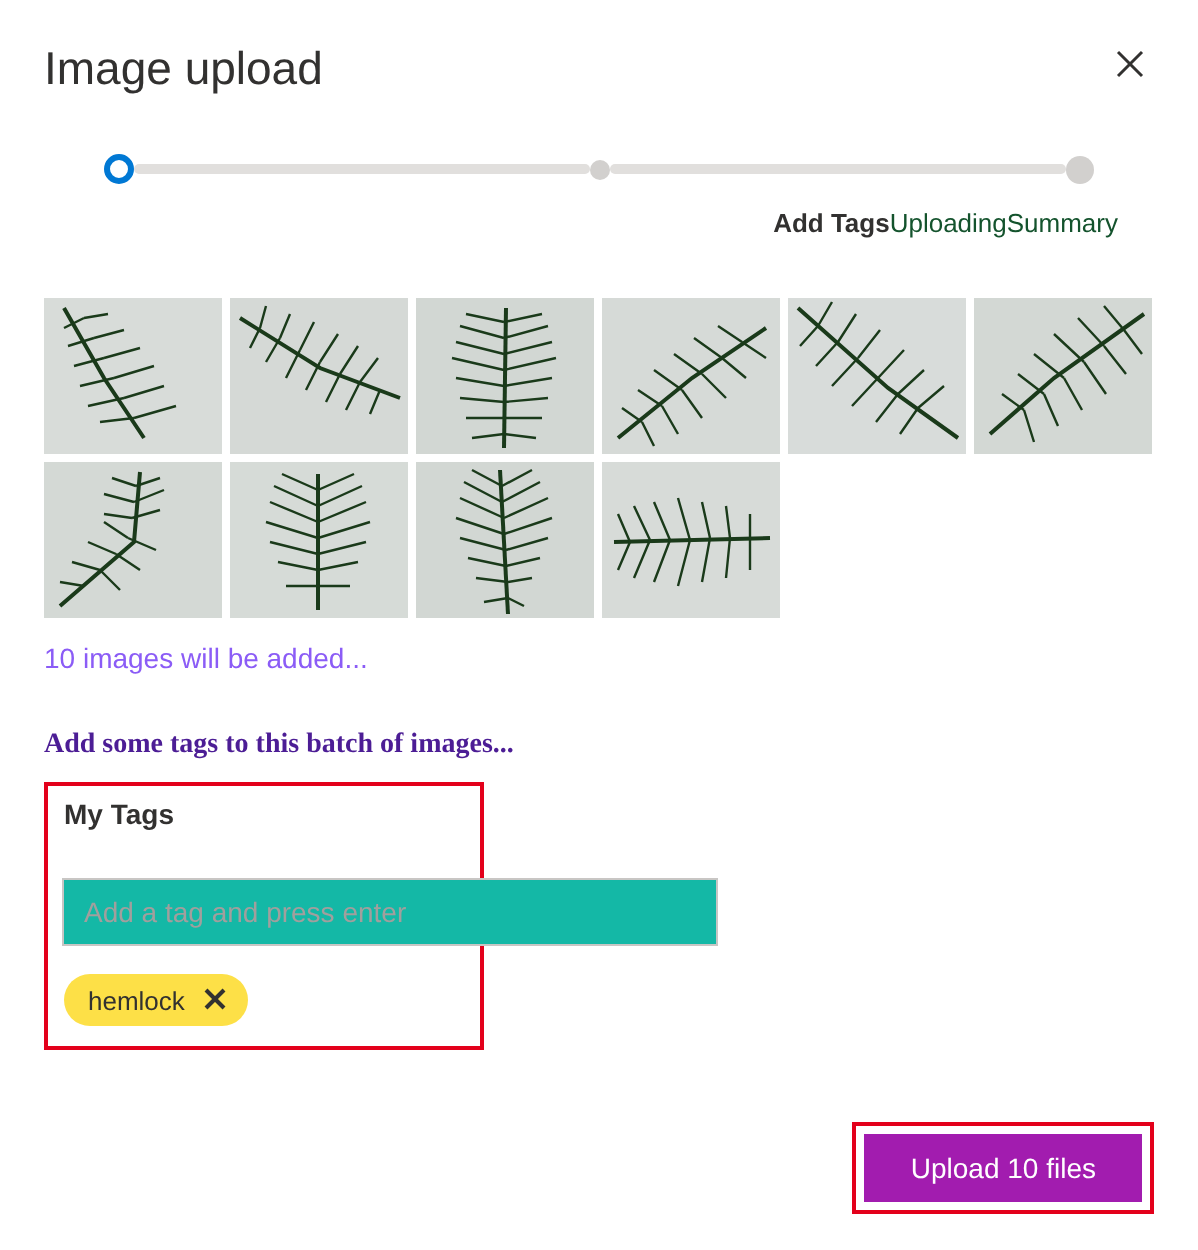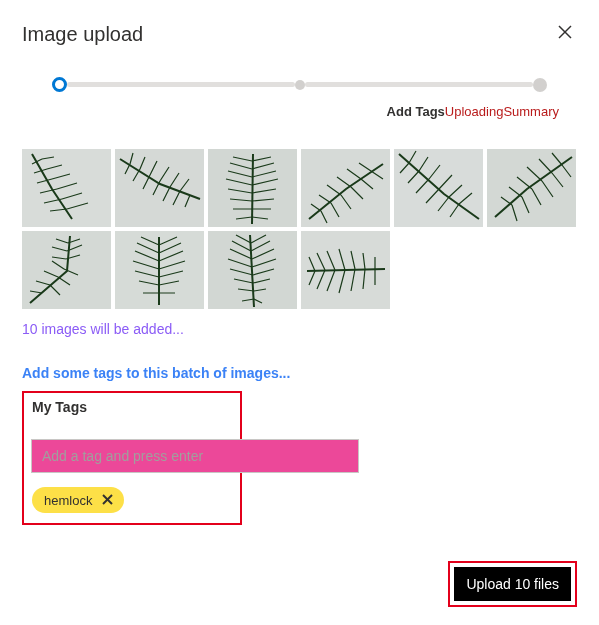--- a/index.html
+++ b/index.html
@@ -17,21 +17,21 @@
   height: 100%;
   position: relative;
 }
 .header {
   display: flex;
   justify-content: space-between;
   align-items: center;
   margin-bottom: 28px;
 }
 .title {
-  font-size: 20px;
+  font-size: 23px;
   font-weight: 400;
   color: #323130;
 }
 .close-btn {
   cursor: pointer;
   font-size: 18px;
   color: #323130;
   background: none;
   border: none;
   padding: 4px;
@@ -69,21 +69,21 @@
 .step-dot.inactive.last {
   width: 14px;
   height: 14px;
 }
 .step-labels {
   display: flex;
   justify-content: flex-end;
   margin: 0 18px 30px 18px;
   font-size: 13px;
 }
-.step-label { color: #b91c1c; }
+.step-label { color: #14532d; }
 .step-label.active { color: #323130; font-weight: 600; }
 
 .thumbs {
   display: flex;
   flex-wrap: wrap;
   gap: 4px;
   margin-bottom: 12px;
 }
 .thumb {
   width: 89px;
@@ -95,42 +95,43 @@
 .thumb svg { width: 100%; height: 100%; display: block; }
 
 .status-text {
   font-size: 14px;
   color: #8b5cf6;
   margin-bottom: 28px;
 }
 .prompt-text {
   font-size: 14px;
   font-weight: 600;
-  color: #3b82f6;
+  color: #4c1d95;
   margin-bottom: 10px;
+  font-family: Liberation Serif, serif;
 }
 
 .tags-section {
   border: 2px solid #e3001b;
   padding: 6px 8px 10px 8px;
   width: 220px;
   margin-bottom: 30px;
 }
 .mytags-label {
   font-size: 14px;
   font-weight: 600;
   margin-bottom: 24px;
 }
 .tag-input {
   width: 328px;
   max-width: 400px;
   padding: 8px 10px;
   font-size: 14px;
   border: 1px solid #c8c6c4;
-  background: #ec4899;
+  background: #14b8a6;
   color: #323130;
   margin-bottom: 14px;
   outline: none;
   margin-left: -1px;
 }
 .tag-input::placeholder { color: #a19f9d; }
 .tag-chip {
   display: inline-flex;
   align-items: center;
   background: #fde047;
@@ -150,24 +151,24 @@
 .tag-remove svg { width: 11px; height: 11px; stroke: #323130; stroke-width: 2; }
 
 .footer {
   position: absolute;
   right: 22px;
   bottom: 18px;
   border: 2px solid #e3001b;
   padding: 4px;
 }
 .upload-btn {
-  background: #000000;
+  background: #a21caf;
   color: #fff;
   border: none;
-  padding: 9px 12px;
+  padding: 9px 23px;
   font-size: 14px;
   cursor: pointer;
   font-family: inherit;
 }
 </style>
 </head>
 <body>
 
 <div class="dialog">
 

